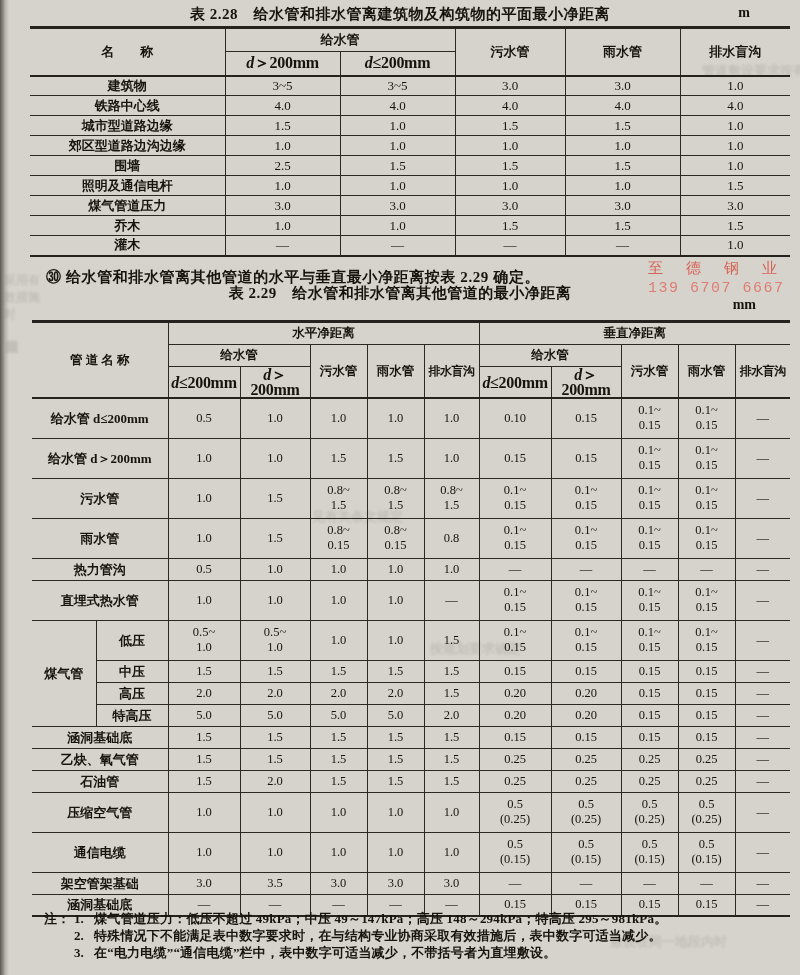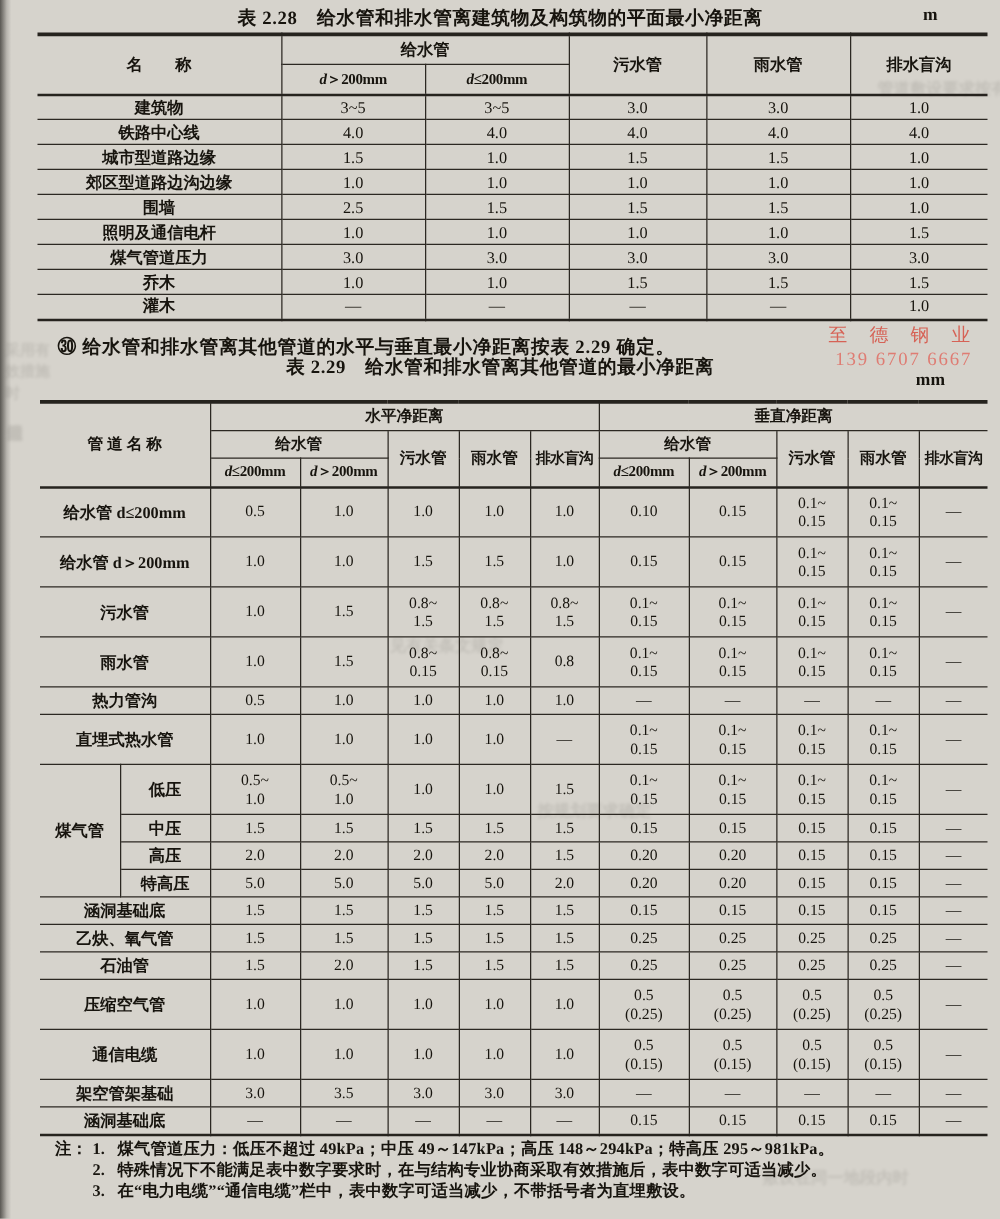--- a/index.html
+++ b/index.html
@@ -17,21 +17,21 @@
     font-weight:700;pointer-events:none;white-space:nowrap;}
   .ghost.vert{writing-mode:vertical-rl;}
 
   
   .tbl-title{position:absolute;left:0;width:800px;text-align:center;
     font-weight:700;font-size:15px;letter-spacing:.5px;}
   .unit{position:absolute;font-weight:700;font-size:14px;}
   .para{position:absolute;font-weight:700;font-size:15px;letter-spacing:.6px;}
 
   
-  .watermark{position:absolute;text-align:center;line-height:19px;pointer-events:none;}
+  .watermark{position:absolute;line-height:19px;pointer-events:none;font-family:Liberation Mono, monospace;}
   .wm1{color:rgba(214,66,52,.78);font-size:15px;letter-spacing:7px;font-weight:400;}
   .wm2{color:rgba(224,105,95,.82);font-size:15px;letter-spacing:1.5px;font-weight:400;}
 
   
   table.paper{border-collapse:collapse;table-layout:fixed;position:absolute;
     border-top:3px solid #26231e;border-bottom:2px solid #26231e;}
   table.paper th,table.paper td{
     border:1px solid #2c2822;padding:0;text-align:center;vertical-align:middle;
     white-space:pre-line;overflow:hidden;}
   table.paper th{font-weight:700;}
@@ -45,21 +45,21 @@
   #table1 tbody tr{height:20px;}
   #table1 tbody th{font-size:13px;font-family:Liberation Mono, monospace;}
 
   #table2{left:32px;top:320px;width:758px;font-size:12.5px;line-height:15px;}
   #table2 thead tr.h1{height:23px;}
   #table2 thead tr.h2{height:22px;}
   #table2 thead tr.h3{height:23px;}
   #table2 tbody tr.r-tall{height:40px;}
   #table2 tbody tr.r-short{height:22px;}
   #table2 tbody th{font-size:13px;}
-  .dsz{font-size:12px;letter-spacing:-0.3px;}
+  .dsz{font-size:16px;letter-spacing:-0.3px;}
   .dit{font-style:italic;}
   .narrow{font-size:12px;letter-spacing:-0.5px;}
 
   
   .notes{position:absolute;left:44px;top:910px;width:730px;
     font-size:13px;font-weight:700;line-height:17px;}
   .note-row{display:flex;}
   .note-label{width:30px;flex:none;}
   .note-no{width:20px;flex:none;}
   .note-text{flex:1;letter-spacing:.2px;}

